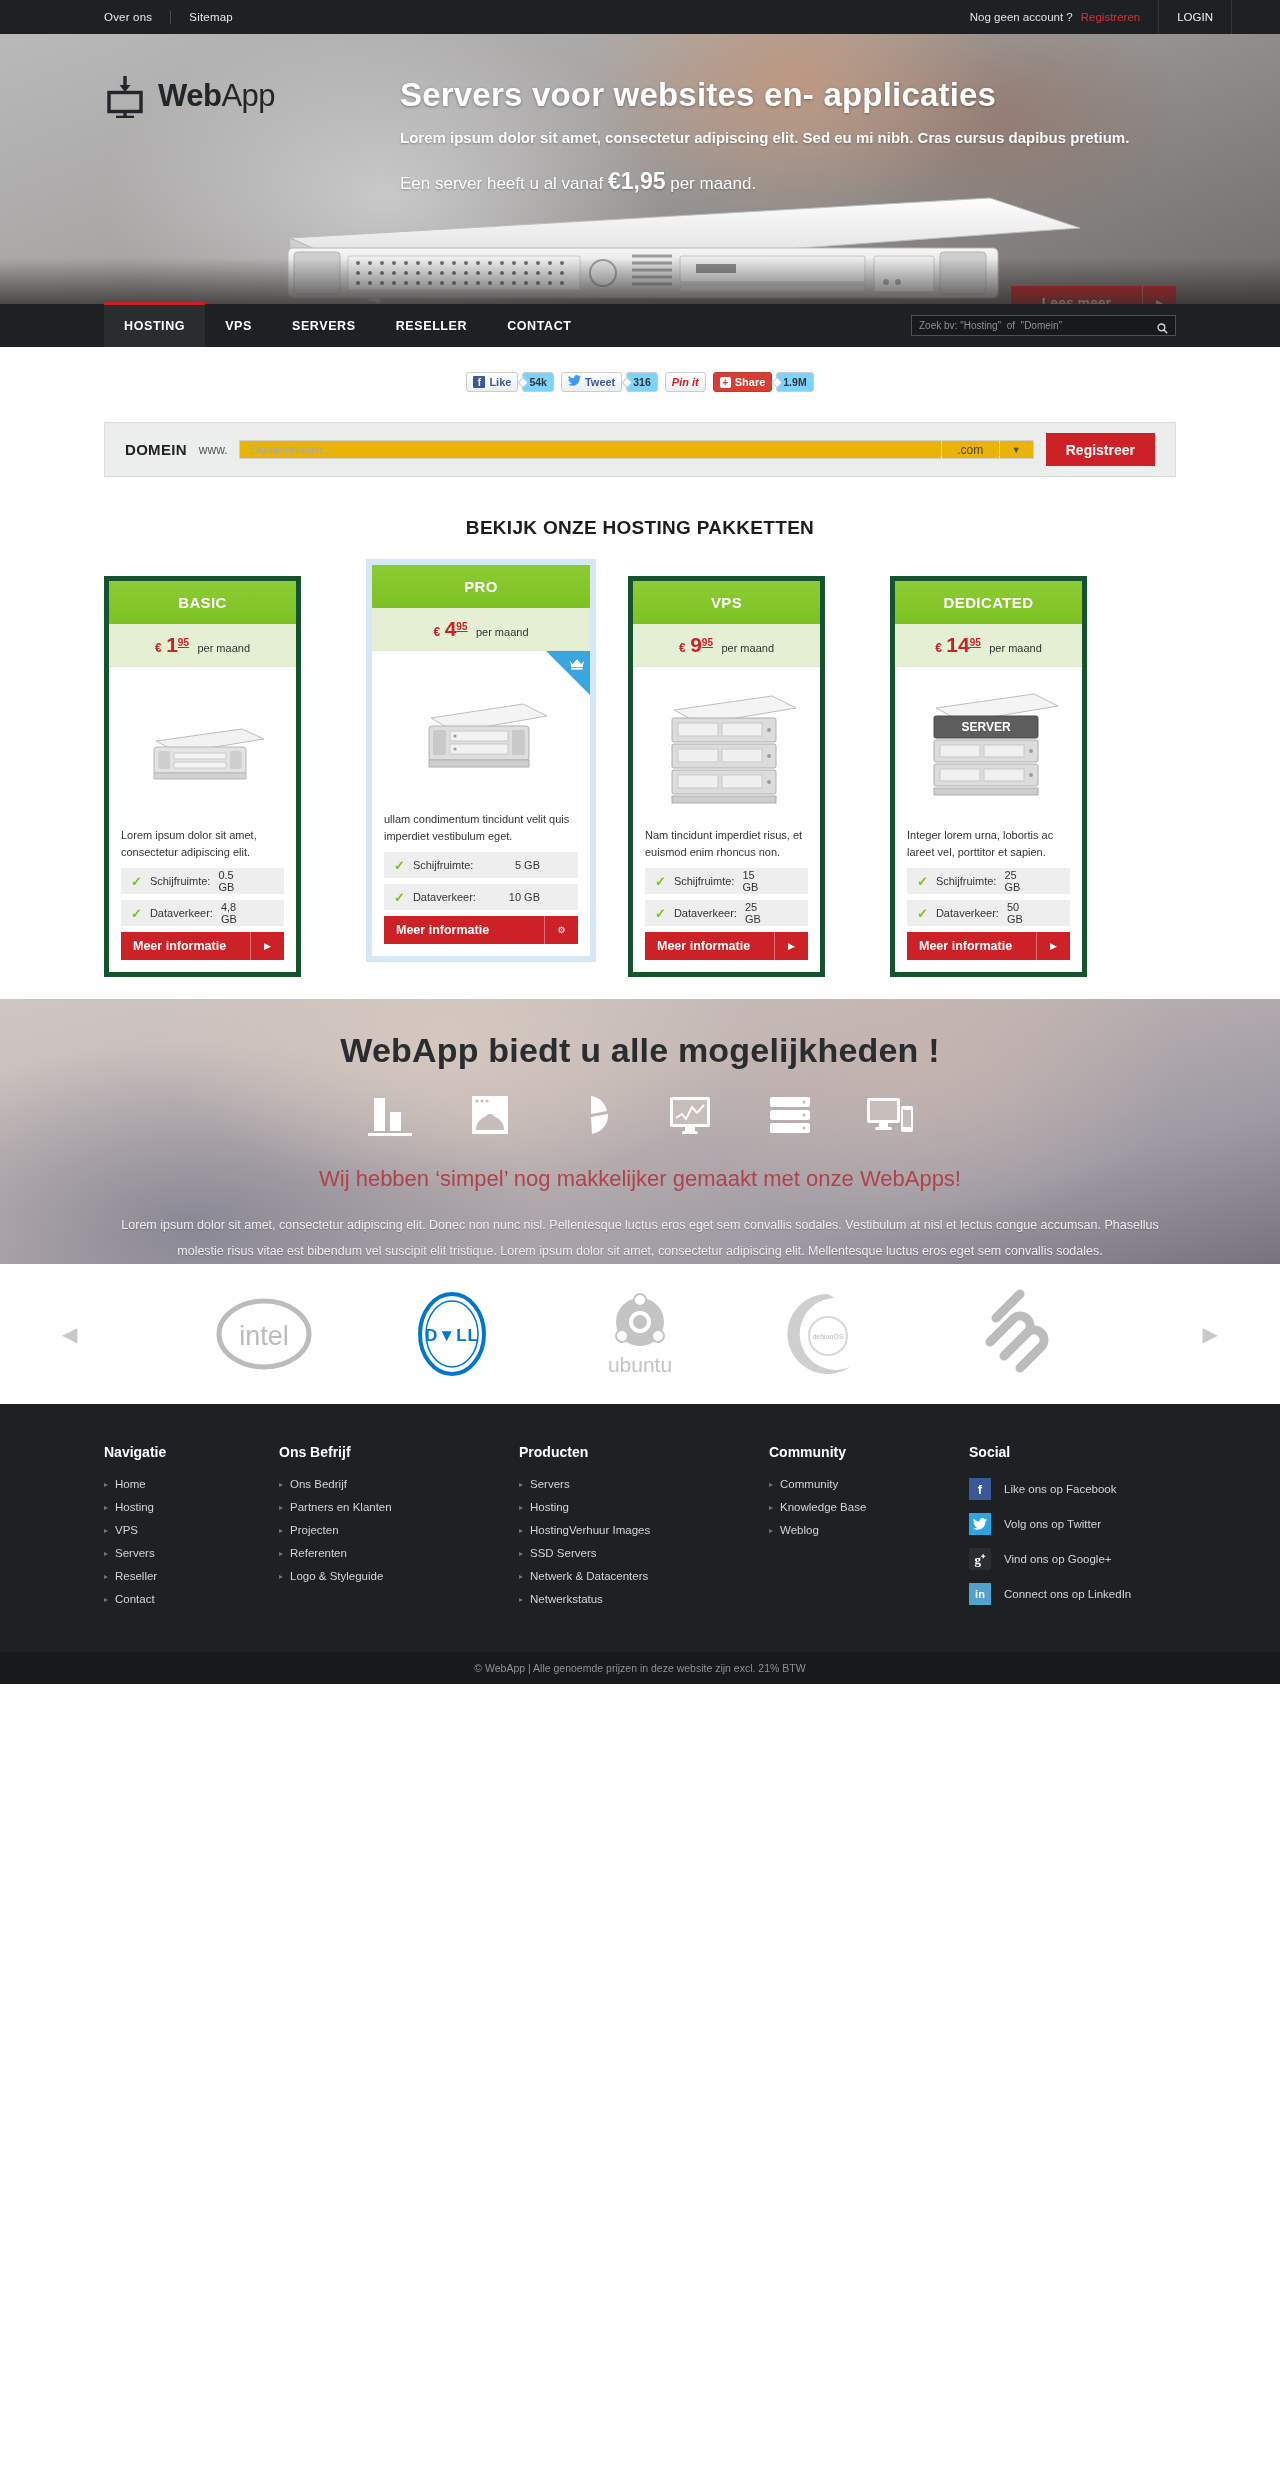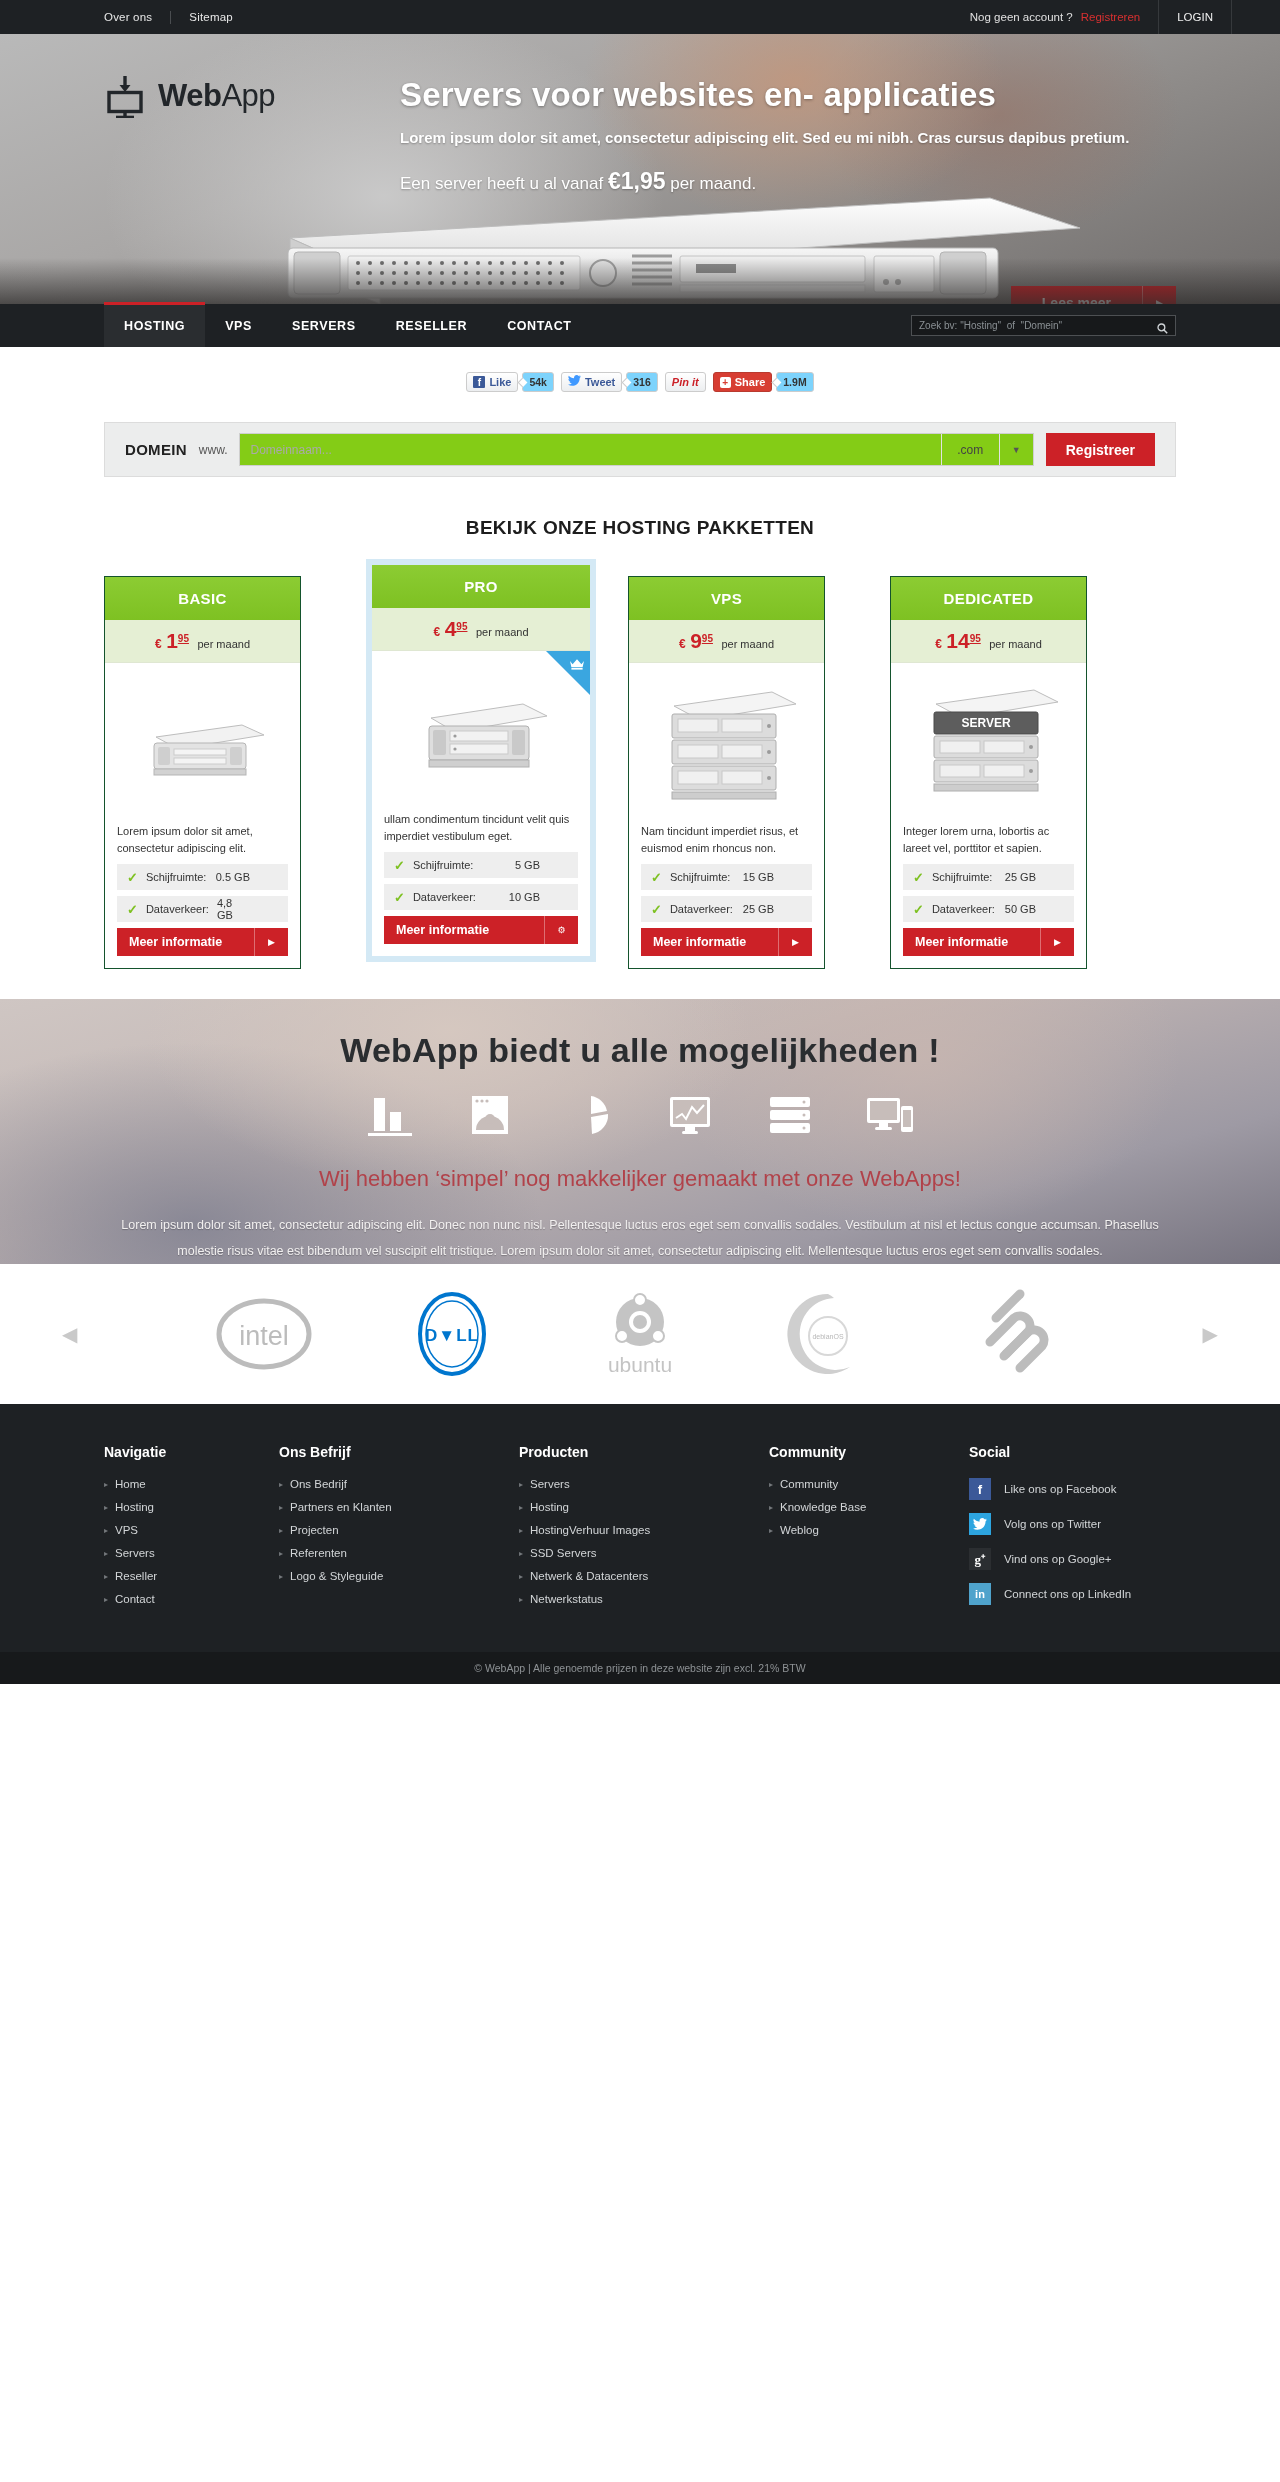--- a/index.html
+++ b/index.html
@@ -138,21 +138,21 @@
            justify-content:center;font-size:10px;font-weight:700;border-radius:2px;}
 
   
   .domain-bar {
     margin-top: 30px; background: #eceded; border: 1px solid #dcdcdc;
     height: 55px; display: flex; align-items: center; padding: 0 20px; gap: 12px;
   }
   .domain-lbl { font-size: 15px; font-weight: 700; color: #222; letter-spacing: .3px; }
   .domain-www { font-size: 12px; color: #555; }
   .domain-input-wrap {
-    flex: 1; height: 33px; background: #84cc16; border: 1px solid #cfcfcf;
+    flex: 1; height: 19px; background: #eab308; border: 1px solid #cfcfcf;
     display: flex; align-items: stretch;
   }
   .domain-input-wrap input {
     flex: 1; border: none; outline: none; padding: 0 10px; font-size: 12px;
     color: #333; font-family: inherit; background: transparent;
   }
   .domain-input-wrap input::placeholder { color: #a9a9a9; }
   .tld-box {
     width: 58px; border-left: 1px solid #e2e2e2; display: flex; align-items: center;
     justify-content: center; font-size: 12px; color: #444;
@@ -166,21 +166,21 @@
     font-size: 14px; font-weight: 700; font-family: inherit; cursor: pointer;
   }
 
   
   .h3-pack {
     text-align: center; font-size: 19px; font-weight: 700; color: #1d1d1d;
     margin-top: 40px; letter-spacing: .3px;
   }
   .cards { display: flex; gap: 0; margin-top: 20px; align-items: flex-start; position: relative; height: 400px;}
   .card {
-    width: 197px; background: #fff; border: 1px solid #14532d; position: relative;
+    width: 197px; background: #fff; border: 5px solid #14532d; position: relative;
     display: flex; flex-direction: column;
   }
   .card.c0 { position:absolute; left: 0px;   top: 17px; }
   .card.c1 { position:absolute; left: 262px; top: 0px; width: 230px; border: 6px solid #d4e9f5; }
   .card.c2 { position:absolute; left: 524px; top: 17px; }
   .card.c3 { position:absolute; left: 786px; top: 17px; }
 
   .card-head {
     background: linear-gradient(#8ccc33,#7ec122); color: #fff; text-align: center;
     font-size: 15px; font-weight: 700; padding: 13px 0; letter-spacing: .4px;

